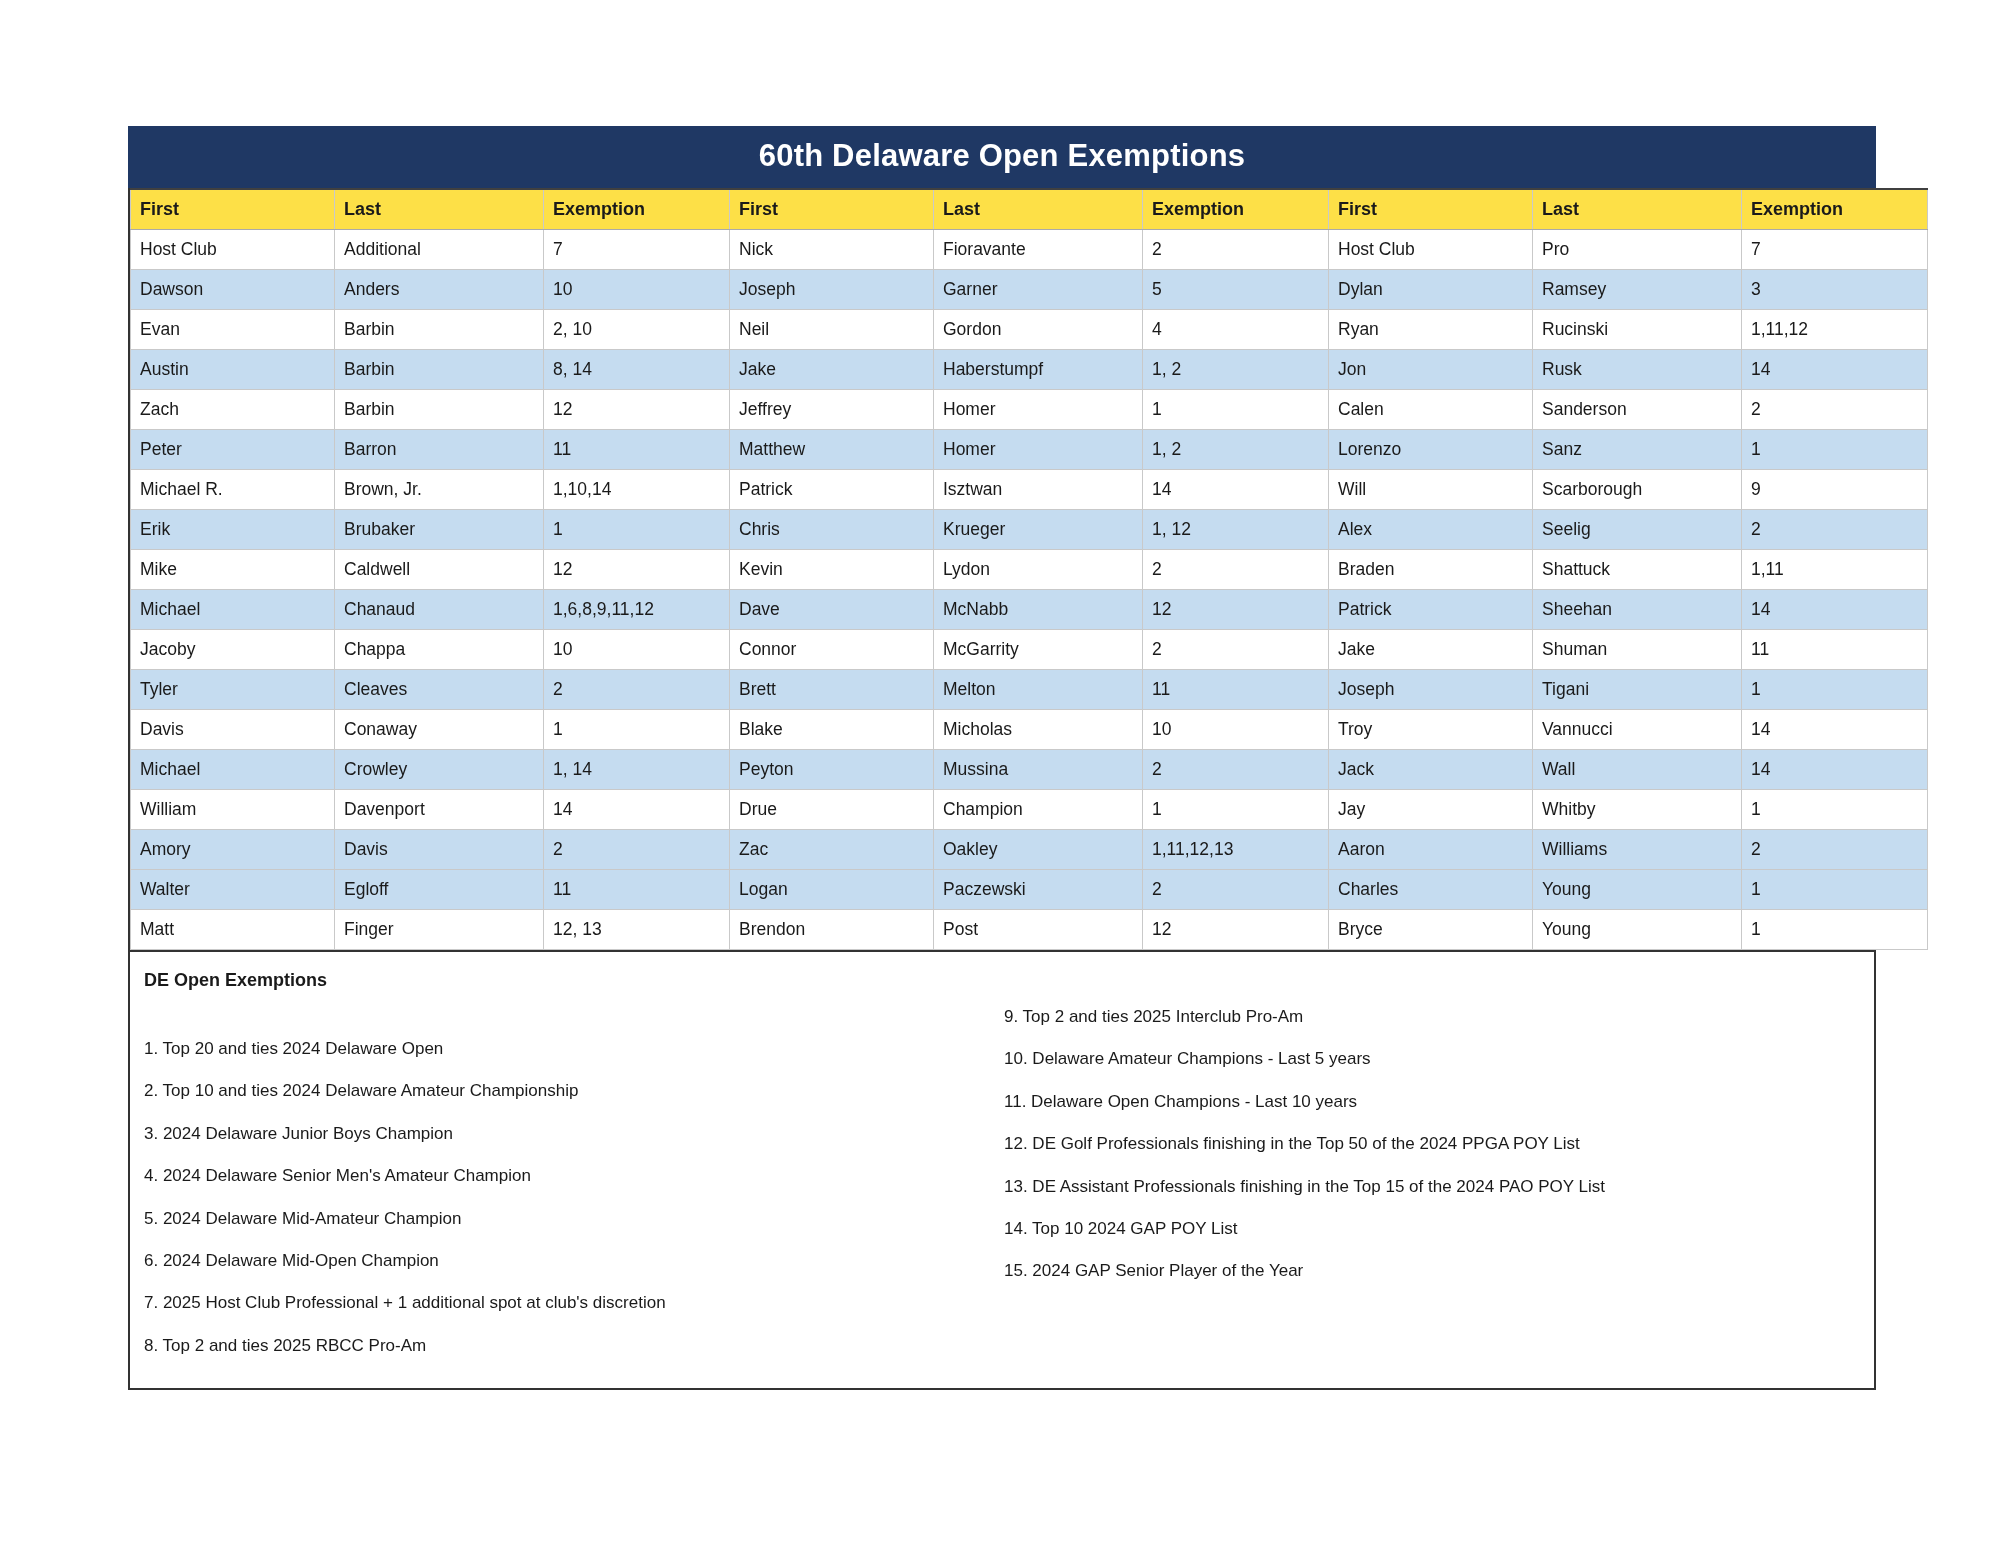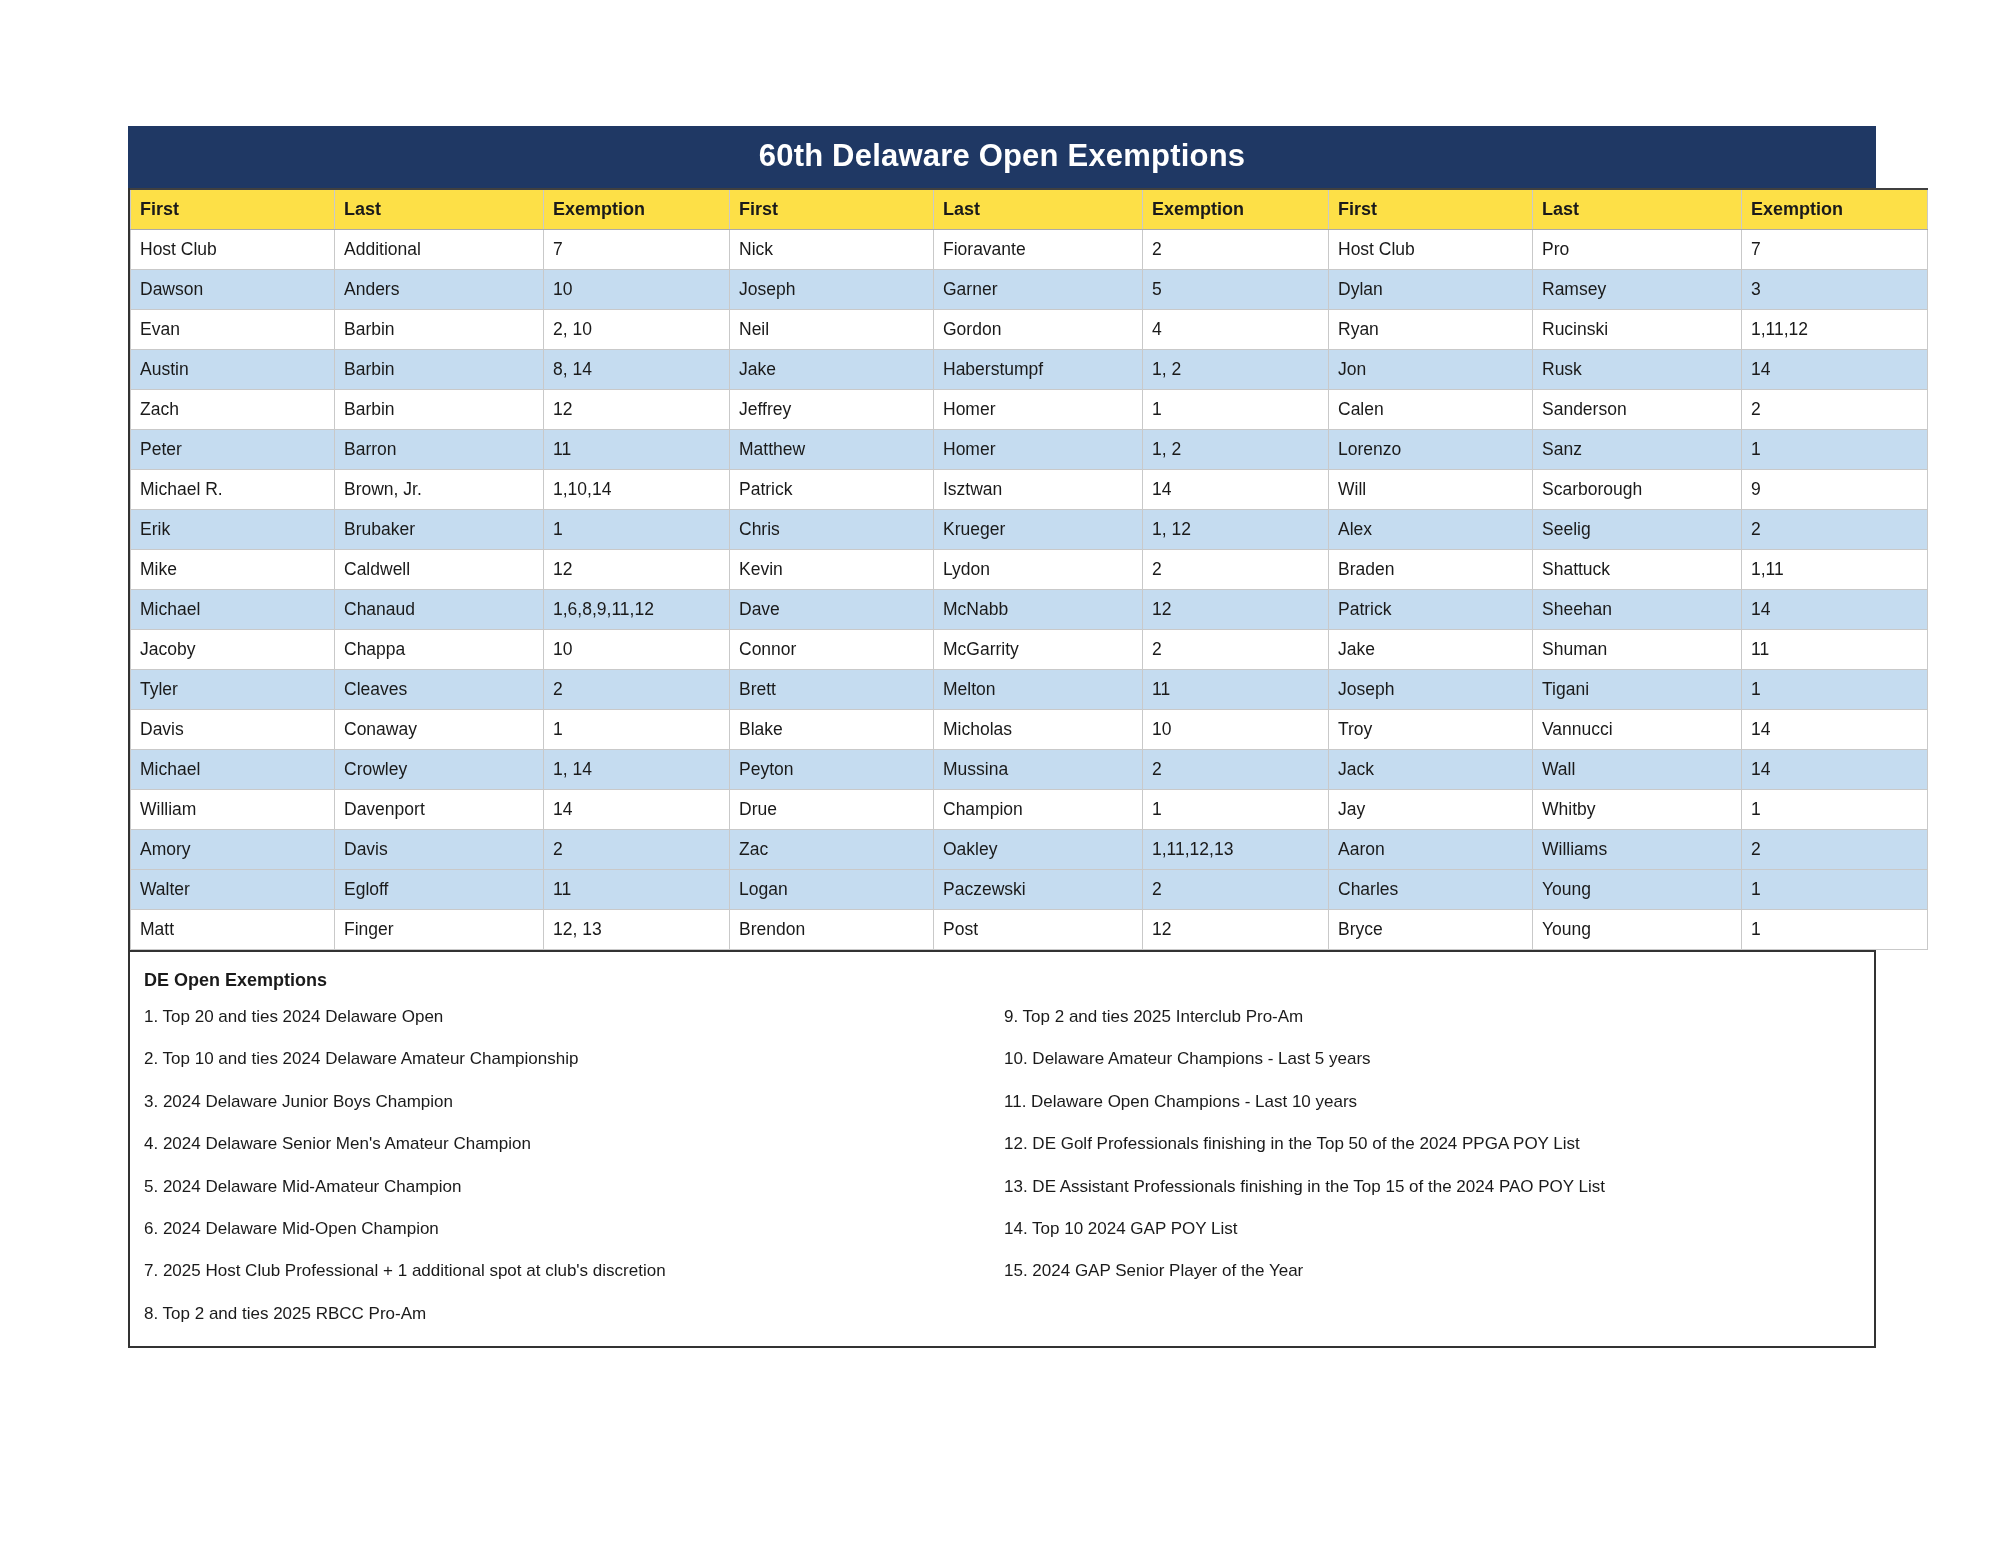--- a/index.html
+++ b/index.html
@@ -64,37 +64,37 @@
     border-right: 2px solid #333;
     border-bottom: 2px solid #333;
   }
   
   .legend {
     border-left: 2px solid #333;
     border-right: 2px solid #333;
     border-bottom: 2px solid #333;
     border-top: none;
     background: #ffffff;
-    padding: 14px 12px 18px 12px;
+    padding: 14px 12px 28px 12px;
   }
   .legend-title {
     font-size: 18px;
     font-weight: bold;
     color: #1a1a1a;
     margin: 4px 0 16px 2px;
   }
   .legend-cols {
     display: flex;
     gap: 0px;
   }
   .legend-col {
     width: 50%;
     box-sizing: border-box;
   }
-  .legend-col:first-child { padding-right: 18px; }
+  .legend-col:first-child { padding-right: 18px; margin-top: 32px; }
   .legend-item {
     font-size: 17px;
     color: #1a1a1a;
     padding: 0 0 0 2px;
     margin-bottom: 22px;
     line-height: 1.2;
     white-space: nowrap;
   }
   .legend-item:last-child { margin-bottom: 4px; }
 </style>

